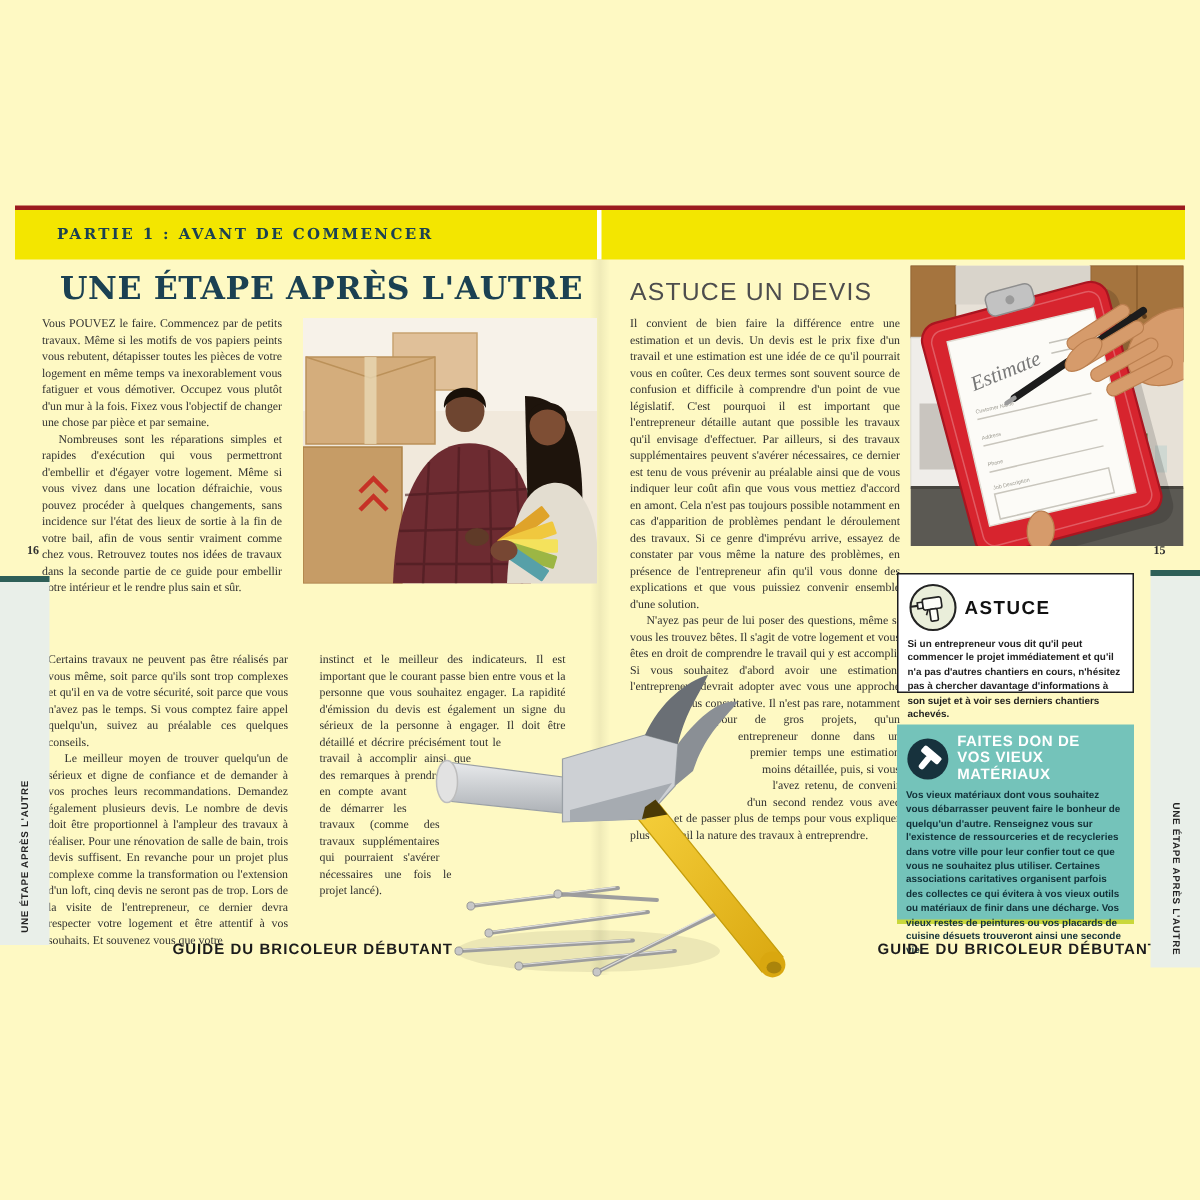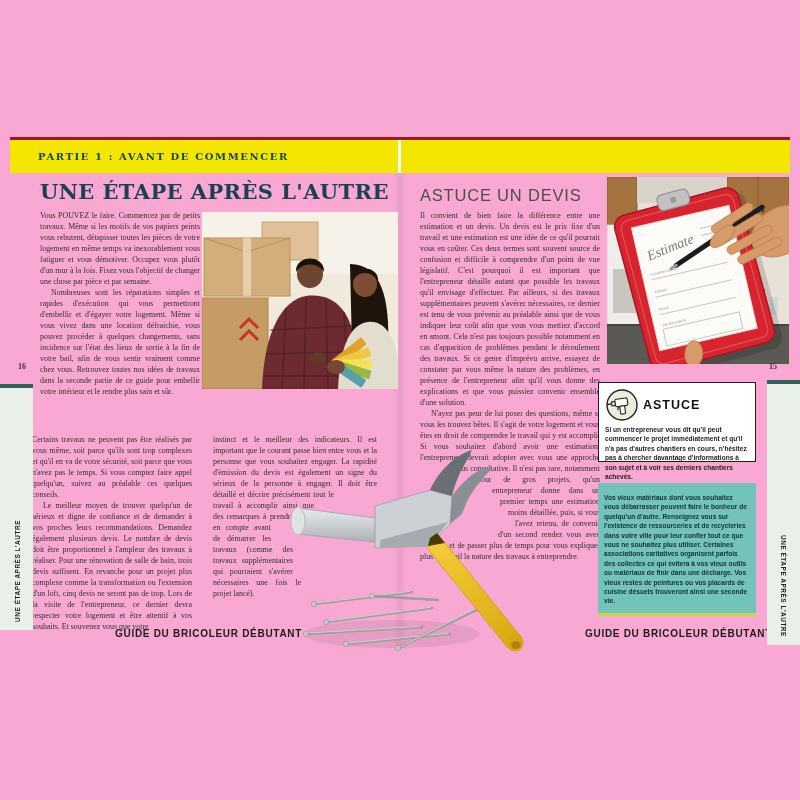--- a/index.html
+++ b/index.html
@@ -1,20 +1,20 @@
 <!DOCTYPE html>
 <html style="--c-yellow: #f3e600; --c-red: #9b1c1f; --c-navy: #1b4152; --c-grayhead: #4d4d4d; --c-teal: #74c3ba; --c-lime: #c9d83b; --c-tabline: #2e5f58;"><head>
 <meta charset="utf-8">
 <style>
   :root{
     --c-yellow:#f3e600; --c-red:#9b1c1f; --c-navy:#1b4152; --c-grayhead:#4d4d4d;
     --c-teal:#74c3ba; --c-lime:#c9d83b; --c-tabline:#2e5f58; --c-tabbg:#e9efe9;
   }
   html,body{margin:0;padding:0;background:#fff;}
-  .page{position:relative;width:800px;height:800px;background:#f9a8d4;overflow:hidden;
+  .page{position:relative;width:800px;height:800px;background:#fef9c3;overflow:hidden;
         font-family:"Liberation Sans",sans-serif;}
   .abs{position:absolute;}
 
   .red-rule{left:10px;top:137px;width:780px;height:3px;background:var(--c-red);}
   .band{left:10px;top:140px;width:780px;height:33px;background:var(--c-yellow);}
   .kicker{display:block;padding-left:28px;line-height:33px;font-family:"DejaVu Serif",serif;
           font-weight:bold;font-size:10px;letter-spacing:1.6px;color:var(--c-navy);}
   .band-gutter{left:398px;top:140px;width:3px;height:33px;background:#fff;}
   .gutter-shade{left:393px;top:173px;width:14px;height:477px;
         background:linear-gradient(90deg,rgba(0,0,0,0),rgba(0,0,0,0.06),rgba(0,0,0,0));}
@@ -22,21 +22,21 @@
   .title-slab{font-family:"DejaVu Serif",serif;font-weight:bold;color:var(--c-navy);}
   .lp-title{left:40px;top:179px;font-size:21px;letter-spacing:0.4px;}
   .h-sans{font-family:"Liberation Sans",sans-serif;color:var(--c-grayhead);}
   .s2-title{left:40px;top:406px;font-size:14px;letter-spacing:0.6px;}
   .rp-title{left:420px;top:186px;font-size:16.5px;letter-spacing:0.8px;}
 
   .bt{font-family:"Liberation Serif",serif;font-size:7.9px;line-height:11px;color:#303030;
       text-align:justify;}
   .para{margin:0;}
   .indent{text-indent:11px;}
-  .lp-intro{left:40px;top:210px;width:160px;}
+  .lp-intro{left:28px;top:210px;width:160px;}
   .s2col1{left:32px;top:434px;width:160px;}
   .s2col2{left:213px;top:434px;width:164px;}
   .rcol{left:420px;top:210px;width:180px;}
   .fr{float:right;clear:right;width:0;}
   .fll{float:left;clear:left;width:0;}
 
   .couple-photo{left:202px;top:212px;}
   .clip-photo{left:607px;top:177px;}
   .hammer-art{left:280px;top:438px;z-index:3;}
 
@@ -247,20 +247,33 @@
           <rect x="14.5" y="18" width="5" height="8" rx="1"></rect>
           <line x1="13.5" y1="18" x2="12" y2="21.5"></line>
         </g>
       </svg>
       <div class="astuce-title">ASTUCE</div>
     </div>
     <div class="astuce-body">Si un entrepreneur vous dit qu'il peut commencer le projet immédiatement et qu'il n'a pas d'autres chantiers en cours, n'hésitez pas à chercher davantage d'informations à son sujet et à voir ses derniers chantiers achevés.</div>
   </div>
 
   <div class="abs donate">
+    <div class="don-head">
+      <svg width="32" height="32" viewBox="0 0 32 32">
+        <circle cx="16" cy="16" r="15" fill="#17323d"></circle>
+        <g fill="#ffffff" transform="rotate(40 16 16)">
+          <rect x="8" y="9" width="16" height="6" rx="1.5"></rect>
+          <rect x="13.8" y="14" width="4.5" height="11" rx="2"></rect>
+        </g>
+      </svg>
+      <div>
+        <div class="don-title">FAITES DON DE</div>
+        <div class="don-title">VOS VIEUX MATÉRIAUX</div>
+      </div>
+    </div>
     <div class="don-body">Vos vieux matériaux dont vous souhaitez vous débarrasser peuvent faire le bonheur de quelqu'un d'autre. Renseignez vous sur l'existence de ressourceries et de recycleries dans votre ville pour leur confier tout ce que vous ne souhaitez plus utiliser. Certaines associations caritatives organisent parfois des collectes ce qui évitera à vos vieux outils ou matériaux de finir dans une décharge. Vos vieux restes de peintures ou vos placards de cuisine désuets trouveront ainsi une seconde vie.</div>
   </div>
 
   <svg class="abs hammer-art" width="250" height="225" viewBox="0 0 250 225">
     <defs>
       <linearGradient id="yg" x1="0" y1="0" x2="1" y2="1">
         <stop offset="0" stop-color="#f6d03c"></stop>
           <stop offset="1" stop-color="#d9a70f"></stop>
       </linearGradient>
       <linearGradient id="sg" x1="0" y1="0" x2="0" y2="1">

